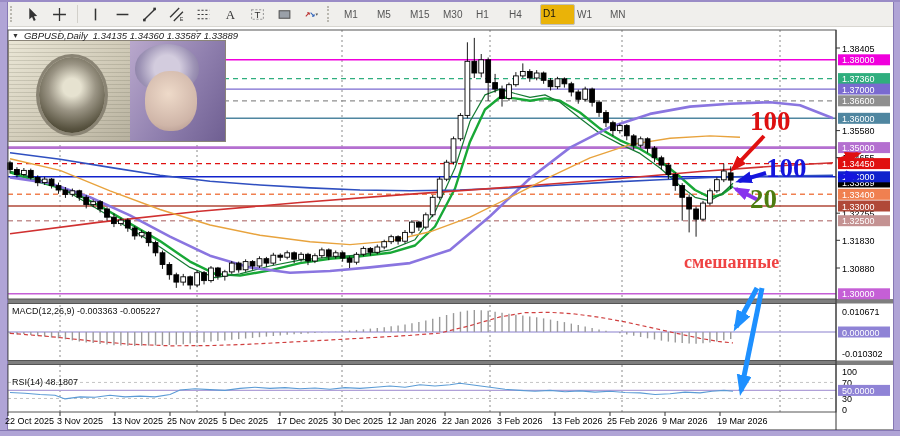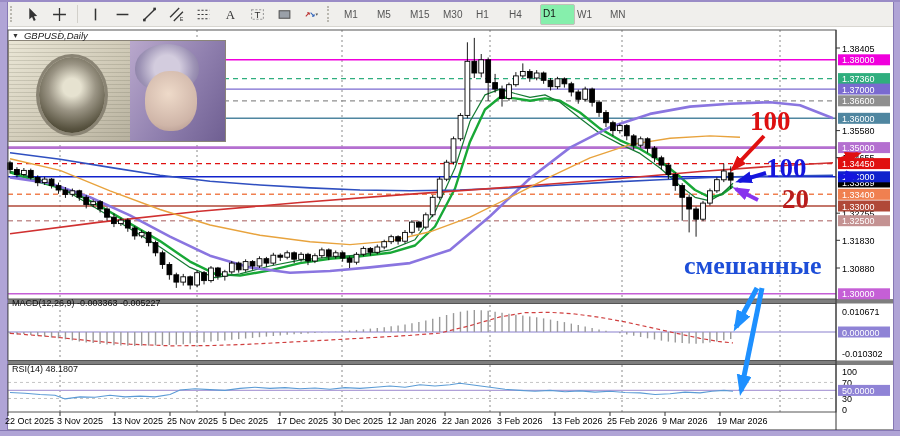--- a/index.html
+++ b/index.html
@@ -10,21 +10,21 @@
   #frame-top{position:absolute;left:0;top:0;width:900px;height:2px;background:#9a8cc6;z-index:5;}
   #frame-bottom{position:absolute;left:0;bottom:0;width:900px;height:6px;background:#b0a4d6;border-top:1px solid #8678b4;box-sizing:border-box;z-index:4;}
   #toolbar{position:absolute;left:8px;top:2px;width:885px;height:25px;background:#f0efec;
            border-bottom:1px solid #d8d6d0;display:flex;align-items:center;z-index:2;box-sizing:border-box;}
   .grip{width:3px;height:16px;border-left:2px dotted #bab8b0;margin:0 4px 0 2px;}
   .tbtn{width:25px;height:20px;display:flex;align-items:center;justify-content:center;margin:0 1px;}
   .tbtn svg{width:15px;height:15px;}
   .tsep{width:1px;height:18px;background:#d2d0ca;margin:0 4px;}
   #tf-box{display:flex;align-items:center;margin-left:6px;}
   .tfbtn{min-width:29px;height:19px;line-height:19px;font-size:10px;color:#555;padding:0 2px;}
-  .tfbtn.active{background:#86efac;border:1px solid #c2c0ba;border-radius:2px;line-height:17px;color:#111;}
+  .tfbtn.active{background:#eab308;border:1px solid #c2c0ba;border-radius:2px;line-height:17px;color:#111;}
   #chart-svg{position:absolute;left:0;top:0;z-index:3;}
   #chart-svg text{font-family:"Liberation Sans",sans-serif;}
   #photo{position:absolute;left:9px;top:41px;width:216px;height:100px;overflow:hidden;z-index:5;box-shadow:0 0 0 1px #8a8478;}
   .bill{position:absolute;left:0;top:0;width:64%;height:100%;
         background:repeating-linear-gradient(0deg,rgba(90,88,70,.18) 0 1px,rgba(0,0,0,0) 1px 4px),
         linear-gradient(135deg,#eae6d6,#cfc9b6 55%,#b3ad9b);}
   .bill-portrait{position:absolute;left:30px;top:16px;width:66px;height:76px;border-radius:50%;
         background:radial-gradient(circle at 50% 40%,#e6e2d0 0 16%,#9a9484 42%,#57523f 74%,#37331f);
         box-shadow:0 0 0 3px #8a8474;}
   .queen{position:absolute;right:0;top:0;width:44%;height:100%;
@@ -649,27 +649,28 @@
   <div class="bill"></div>
   <div class="bill-portrait"></div>
   <div class="queen"></div>
   <div class="queen-hair"></div>
   <div class="queen-face"></div>
 </div>
 
 <div id="chart-title">
   <span class="tri">▼</span>
   <span>GBPUSD,Daily</span>
+  <span>1.34135 1.34360 1.33587 1.33889</span>
 </div>
 
-<div class="ind-label" style="left:12px;top:298px;">MACD(12,26,9) -0.003363 -0.005227</div>
-<div class="ind-label" style="left:12px;top:364px;text-align:right;">RSI(14) 48.1807</div>
+<div class="ind-label" style="left:12px;top:306px;">MACD(12,26,9) -0.003363 -0.005227</div>
+<div class="ind-label" style="left:12px;top:377px;text-align:right;">RSI(14) 48.1807</div>
 
 <div class="ann" style="left:750px;top:108px;color:#dd1010;">100</div>
 <div class="ann" style="left:766px;top:155px;color:#1515dd;">100</div>
-<div class="ann" style="left:750px;top:186px;color:#b91c1c;margin-left:32px;">20</div>
-<div class="ann" style="left:684px;top:253px;color:#1d4ed8;font-size:26px;">смешанные</div>
+<div class="ann" style="left:750px;top:186px;color:#4d7c0f;">20</div>
+<div class="ann" style="left:684px;top:253px;color:#ef4444;font-size:18px;">смешанные</div>
 
 <div class="hotzone" style="left:836px;top:30px;width:57px;height:400px;"></div>
 <div class="hotzone" style="left:8px;top:412px;width:828px;height:18px;"></div>
 
 <div id="frame-right"></div>
 <div id="frame-bottom"></div>
 
 </body></html>

